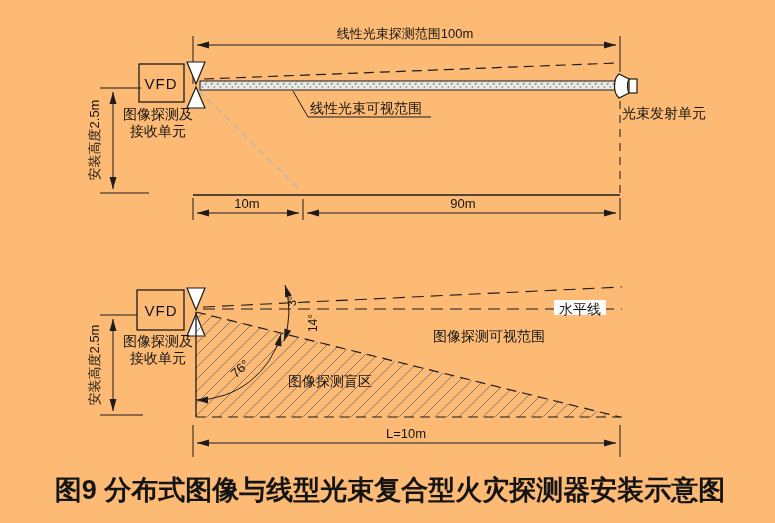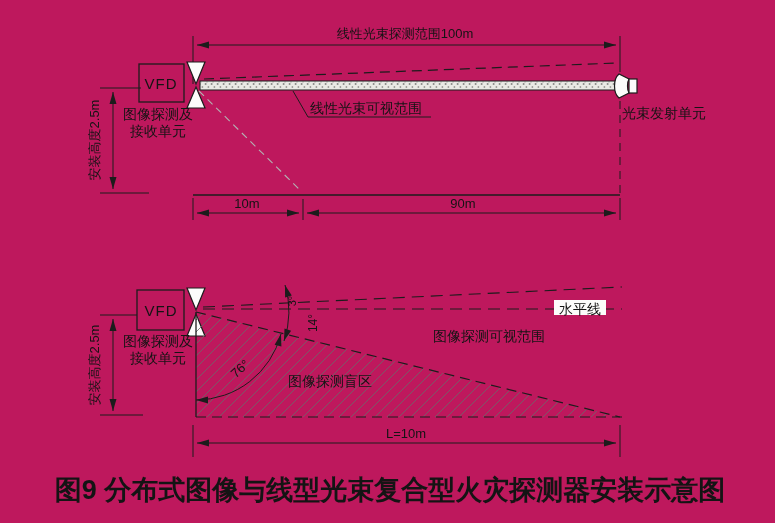--- a/index.html
+++ b/index.html
@@ -1,18 +1,18 @@
 <!DOCTYPE html>
 <html><head>
 <meta charset="utf-8">
 <style>
   html,body{margin:0;padding:0;background:#e9e9e9;}
   .page{
     position:relative;width:775px;height:523px;margin:0 auto;
-    background:#be185d;overflow:hidden;
+    background:#fdba74;overflow:hidden;
     font-family:"Liberation Sans","DejaVu Sans",sans-serif;
   }
   svg{position:absolute;left:0;top:0;}
   svg text{fill:#141414;font-family:"Liberation Sans","DejaVu Sans",sans-serif;}
   .lbl{font-size:14px;}
   .lbl-sm{font-size:13px;}
   .dim{font-size:13px;}
   .vfd{font-size:15px;letter-spacing:1px;}
   .caption{font-size:27px;font-weight:bold;}
   .thin{stroke:#1c1c1c;stroke-width:1;fill:none;}

